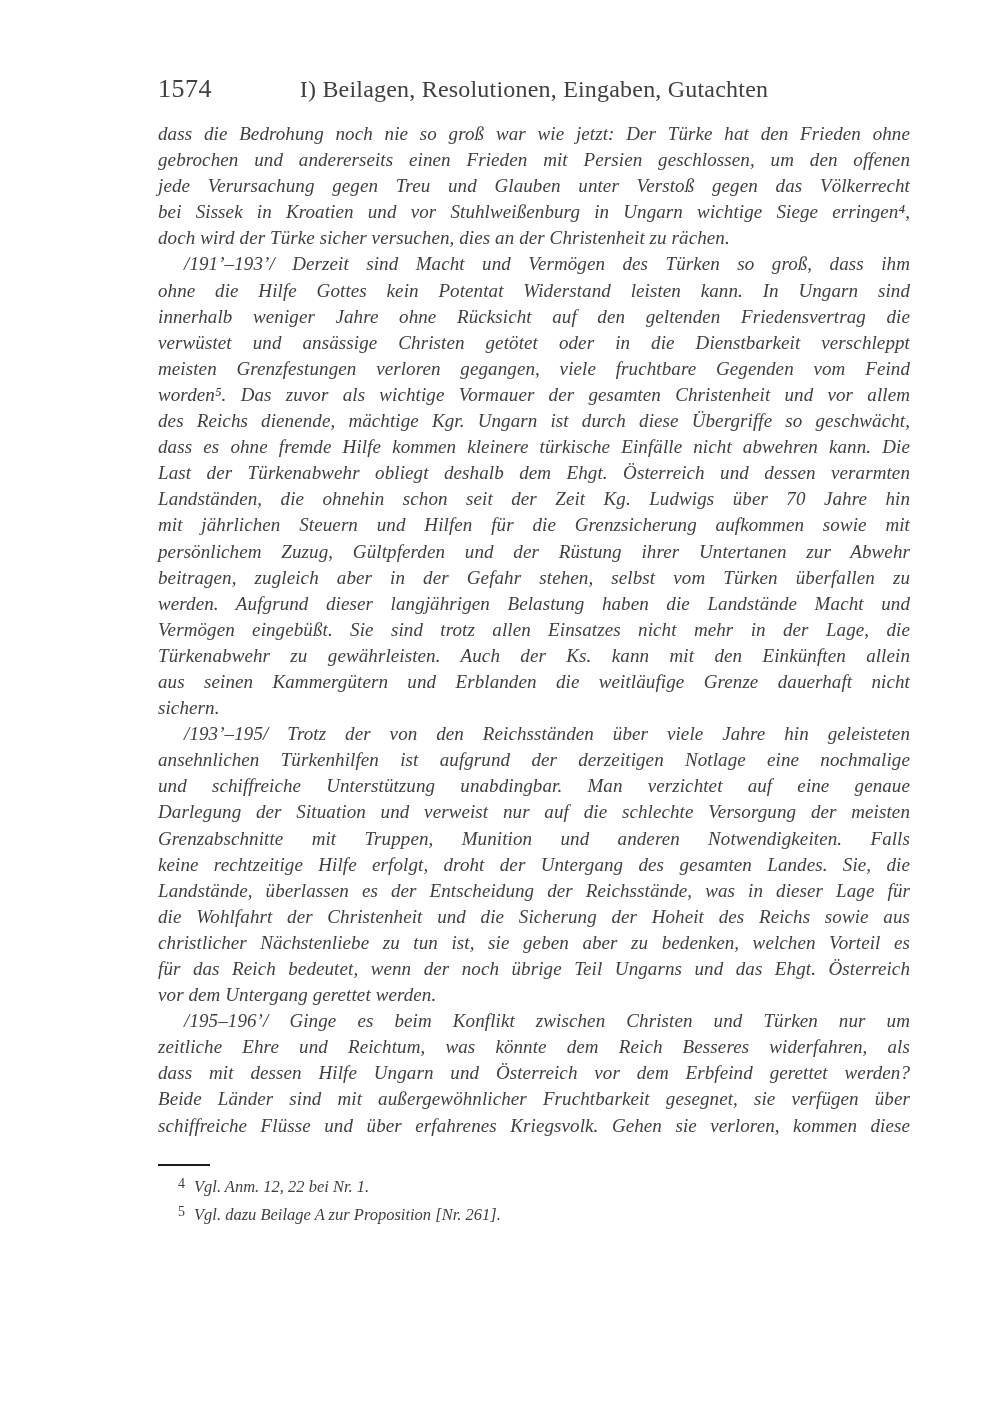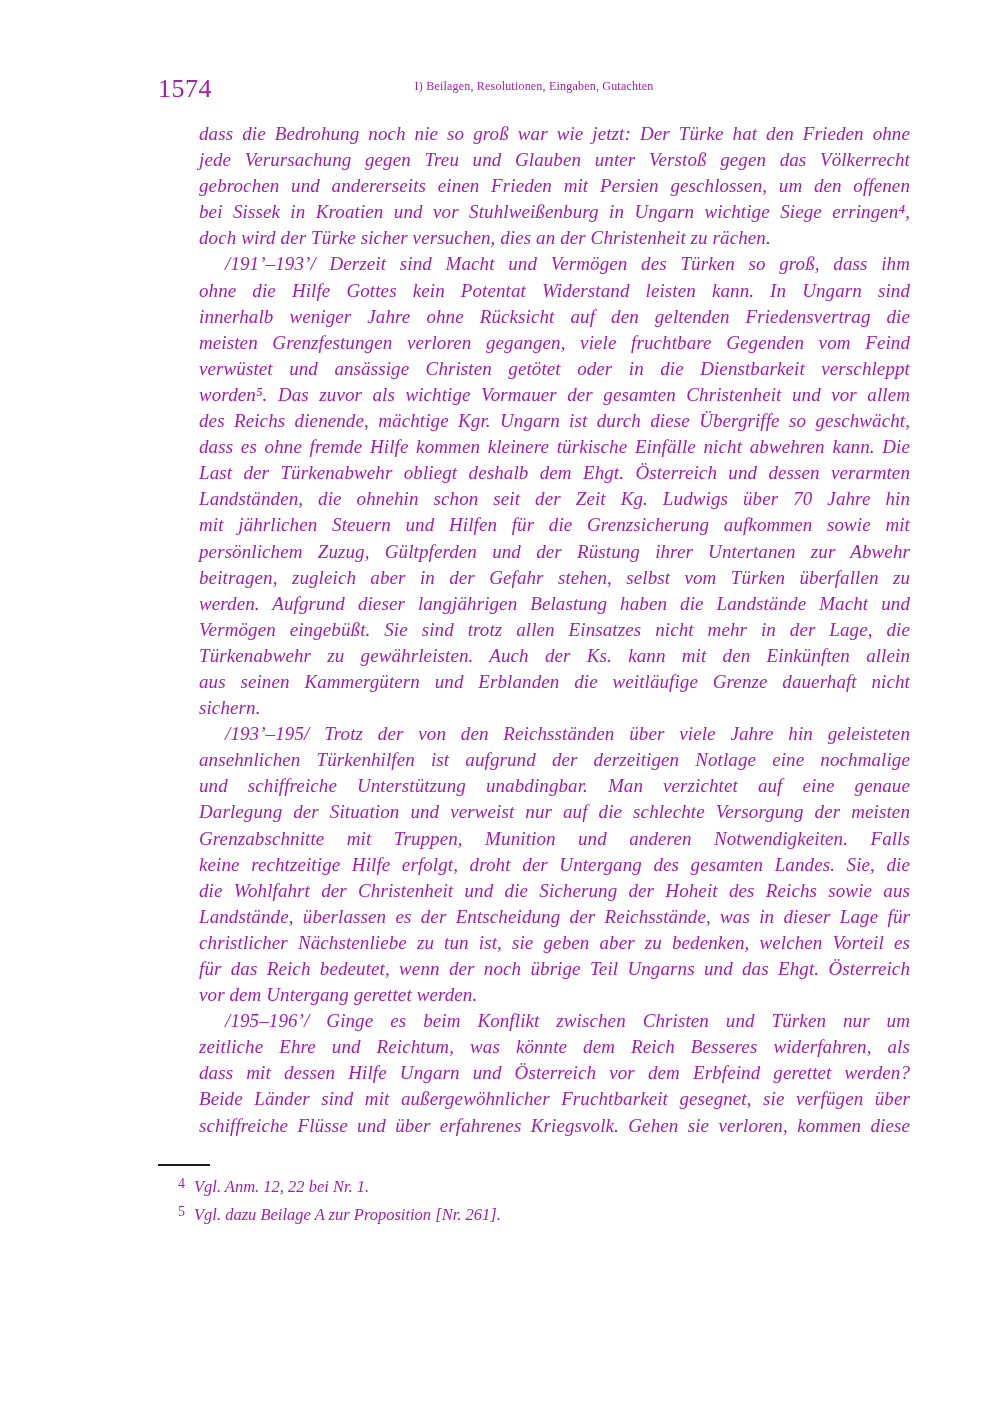--- a/index.html
+++ b/index.html
@@ -4,60 +4,59 @@
 <style>
   html, body { margin: 0; padding: 0; background: #e8e8e8; }
   .page {
     position: relative;
     width: 1004px;
     height: 1418px;
     background: #ffffff;
     margin: 0 auto;
     overflow: hidden;
     font-family: "Liberation Serif", "DejaVu Serif", serif;
-    color: #a21caf;
+    color: #404040;
   }
   .running-head {
     position: absolute;
     top: 76px;
     left: 158px;
     width: 752px;
     height: 30px;
     text-align: center;
   }
   .pagenum {
     position: absolute;
     left: 0;
     top: -2px;
     font-size: 26px;
     font-style: normal;
     letter-spacing: 0.5px;
   }
   .head-title {
-    font-size: 12px;
+    font-size: 24px;
     font-style: normal;
     letter-spacing: 0.2px;
   }
   .text-block {
     position: absolute;
     top: 121px;
     left: 158px;
     width: 752px;
   }
   .para { margin: 0; padding: 0; }
   .line {
     font-style: italic;
     font-size: 19px;
     line-height: 26.1px;
     height: 26.1px;
     white-space: nowrap;
     text-align: justify;
     text-align-last: justify;
     letter-spacing: 0.1px;
-    margin-left: 41px;
   }
   .line.flush { text-align-last: left; }
   .line.indent { text-indent: 26px; }
   .footnotes {
     position: absolute;
     top: 1164px;
     left: 158px;
     width: 752px;
   }
   .fn-rule {
@@ -86,31 +85,31 @@
 <div class="page">
 
   <header class="running-head">
     <span class="pagenum">1574</span>
     <span class="head-title">I) Beilagen, Resolutionen, Eingaben, Gutachten</span>
   </header>
 
   <main class="text-block" id="body-block">
       <div class="para">
         <div class="line">dass die Bedrohung noch nie so groß war wie jetzt: Der Türke hat den Frieden ohne</div>
+        <div class="line">gebrochen und andererseits einen Frieden mit Persien geschlossen, um den offenen</div>
         <div class="line">jede Verursachung gegen Treu und Glauben unter Verstoß gegen das Völkerrecht</div>
-        <div class="line">gebrochen und andererseits einen Frieden mit Persien geschlossen, um den offenen</div>
         <div class="line">bei Sissek in Kroatien und vor Stuhlweißenburg in Ungarn wichtige Siege erringen⁴,</div>
         <div class="line flush">doch wird der Türke sicher versuchen, dies an der Christenheit zu rächen.</div>
       </div>
       <div class="para">
         <div class="line indent">/191’–193’/ Derzeit sind Macht und Vermögen des Türken so groß, dass ihm</div>
         <div class="line">ohne die Hilfe Gottes kein Potentat Widerstand leisten kann. In Ungarn sind</div>
         <div class="line">innerhalb weniger Jahre ohne Rücksicht auf den geltenden Friedensvertrag die</div>
+        <div class="line">verwüstet und ansässige Christen getötet oder in die Dienstbarkeit verschleppt</div>
         <div class="line">meisten Grenzfestungen verloren gegangen, viele fruchtbare Gegenden vom Feind</div>
-        <div class="line">verwüstet und ansässige Christen getötet oder in die Dienstbarkeit verschleppt</div>
         <div class="line">worden⁵. Das zuvor als wichtige Vormauer der gesamten Christenheit und vor allem</div>
         <div class="line">des Reichs dienende, mächtige Kgr. Ungarn ist durch diese Übergriffe so geschwächt,</div>
         <div class="line">dass es ohne fremde Hilfe kommen kleinere türkische Einfälle nicht abwehren kann. Die</div>
         <div class="line">Last der Türkenabwehr obliegt deshalb dem Ehgt. Österreich und dessen verarmten</div>
         <div class="line">Landständen, die ohnehin schon seit der Zeit Kg. Ludwigs über 70 Jahre hin</div>
         <div class="line">mit jährlichen Steuern und Hilfen für die Grenzsicherung aufkommen sowie mit</div>
         <div class="line">persönlichem Zuzug, Gültpferden und der Rüstung ihrer Untertanen zur Abwehr</div>
         <div class="line">beitragen, zugleich aber in der Gefahr stehen, selbst vom Türken überfallen zu</div>
         <div class="line">werden. Aufgrund dieser langjährigen Belastung haben die Landstände Macht und</div>
         <div class="line">Vermögen eingebüßt. Sie sind trotz allen Einsatzes nicht mehr in der Lage, die</div>
@@ -118,22 +117,22 @@
         <div class="line">aus seinen Kammergütern und Erblanden die weitläufige Grenze dauerhaft nicht</div>
         <div class="line flush">sichern.</div>
       </div>
       <div class="para">
         <div class="line indent">/193’–195/ Trotz der von den Reichsständen über viele Jahre hin geleisteten</div>
         <div class="line">ansehnlichen Türkenhilfen ist aufgrund der derzeitigen Notlage eine nochmalige</div>
         <div class="line">und schiffreiche Unterstützung unabdingbar. Man verzichtet auf eine genaue</div>
         <div class="line">Darlegung der Situation und verweist nur auf die schlechte Versorgung der meisten</div>
         <div class="line">Grenzabschnitte mit Truppen, Munition und anderen Notwendigkeiten. Falls</div>
         <div class="line">keine rechtzeitige Hilfe erfolgt, droht der Untergang des gesamten Landes. Sie, die</div>
+        <div class="line">Landstände, überlassen es der Entscheidung der Reichsstände, was in dieser Lage für</div>
         <div class="line">die Wohlfahrt der Christenheit und die Sicherung der Hoheit des Reichs sowie aus</div>
-        <div class="line">Landstände, überlassen es der Entscheidung der Reichsstände, was in dieser Lage für</div>
         <div class="line">christlicher Nächstenliebe zu tun ist, sie geben aber zu bedenken, welchen Vorteil es</div>
         <div class="line">für das Reich bedeutet, wenn der noch übrige Teil Ungarns und das Ehgt. Österreich</div>
         <div class="line flush">vor dem Untergang gerettet werden.</div>
       </div>
       <div class="para">
         <div class="line indent">/195–196’/ Ginge es beim Konflikt zwischen Christen und Türken nur um</div>
         <div class="line">zeitliche Ehre und Reichtum, was könnte dem Reich Besseres widerfahren, als</div>
         <div class="line">dass mit dessen Hilfe Ungarn und Österreich vor dem Erbfeind gerettet werden?</div>
         <div class="line">Beide Länder sind mit außergewöhnlicher Fruchtbarkeit gesegnet, sie verfügen über</div>
         <div class="line">schiffreiche Flüsse und über erfahrenes Kriegsvolk. Gehen sie verloren, kommen diese</div>

